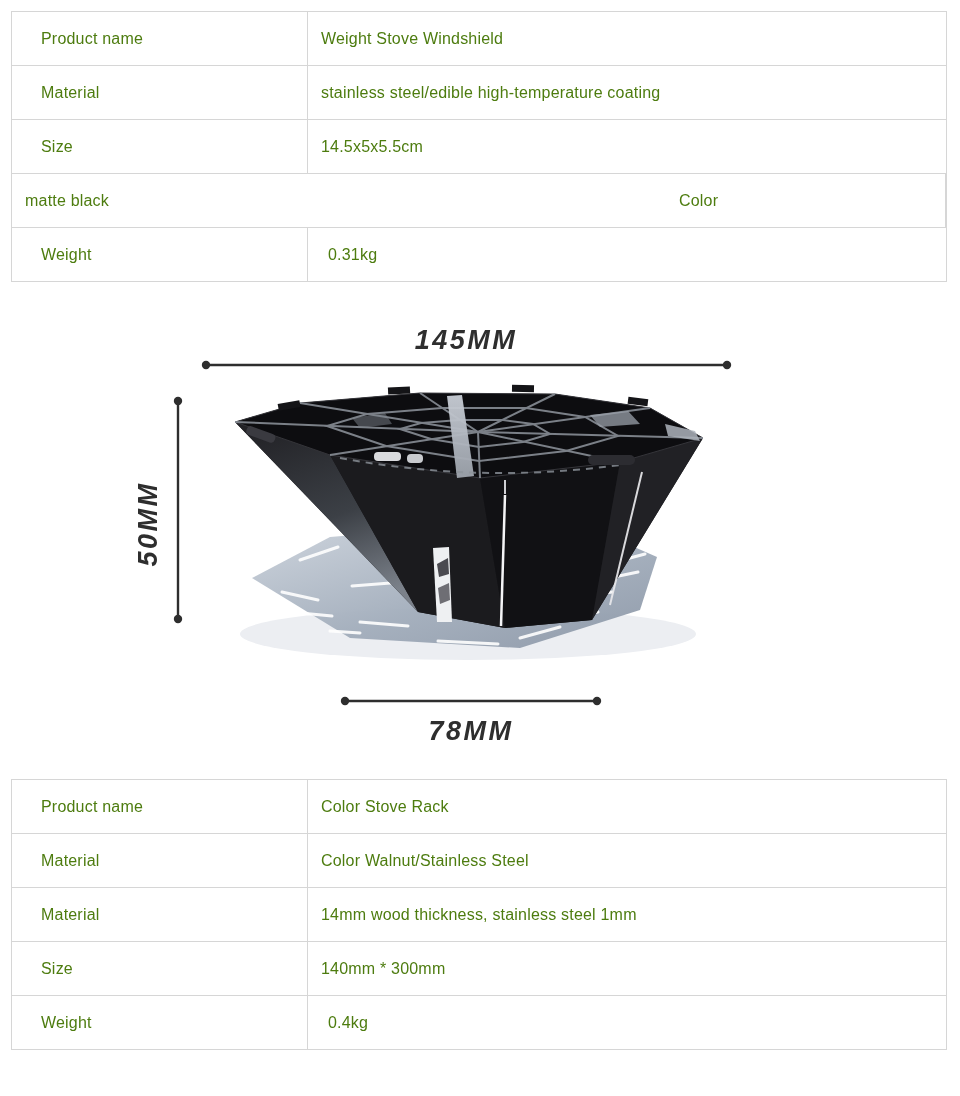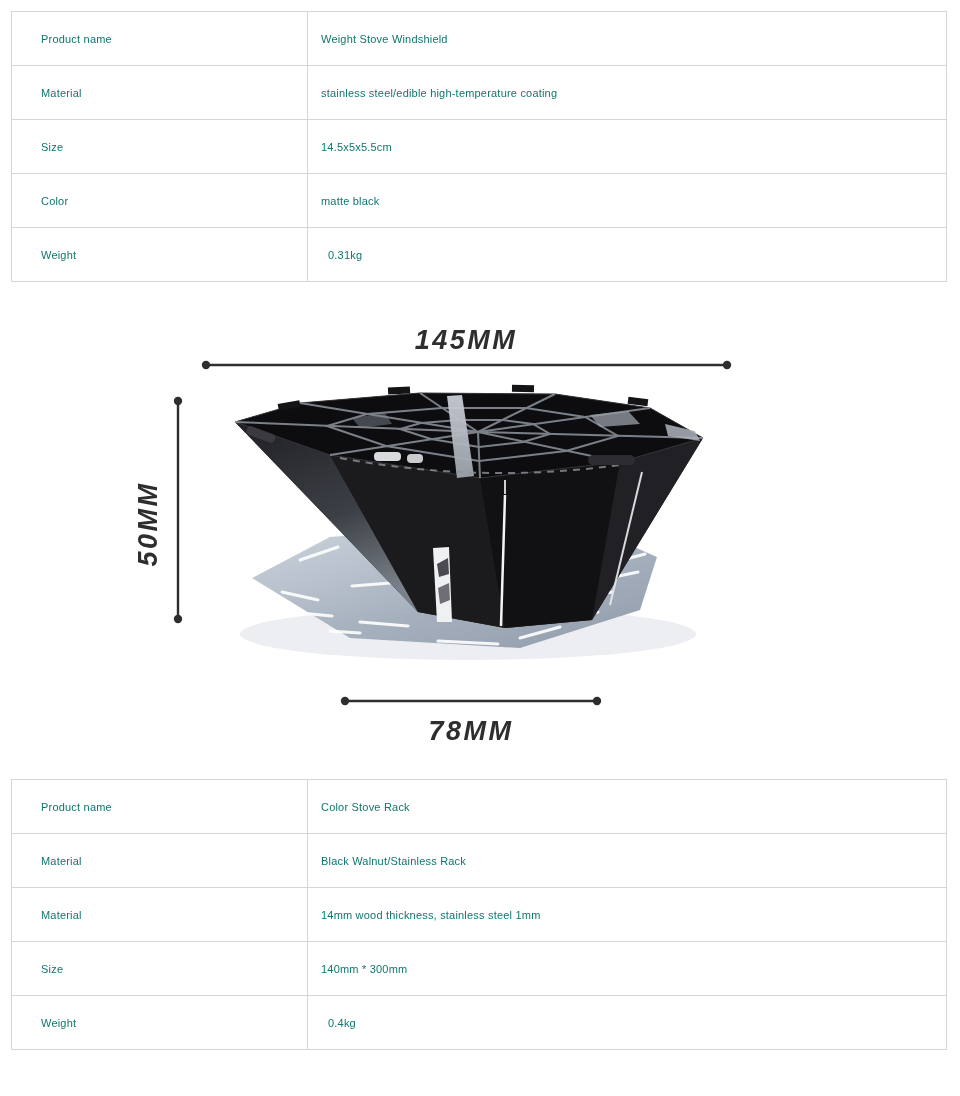--- a/index.html
+++ b/index.html
@@ -17,21 +17,21 @@
     background:#ffffff;
   }
   .spec-row{
     display:flex;
     height:53px;
     border-bottom:1px solid #d6d6d6;
   }
   .spec-row:last-child{border-bottom:none;gap:7px;}
   .spec-cell{
     display:flex;align-items:center;
-    font-size:11px;color:#0f766e;
+    font-size:16px;color:#4d7c0f;
     letter-spacing:.2px;
     box-sizing:border-box;
     white-space:nowrap;
   }
   .spec-cell.label{
     width:296px;flex:0 0 296px;
     border-right:1px solid #d6d6d6;
     padding-left:29px;
   }
   .spec-cell.value{
@@ -61,22 +61,22 @@
     </div>
     <div class="spec-row">
       <div class="spec-cell label">Material</div>
       <div class="spec-cell value">stainless steel/edible high-temperature coating</div>
     </div>
     <div class="spec-row">
       <div class="spec-cell label">Size</div>
       <div class="spec-cell value">14.5x5x5.5cm</div>
     </div>
     <div class="spec-row">
+      <div class="spec-cell value">matte black</div>
       <div class="spec-cell label">Color</div>
-      <div class="spec-cell value">matte black</div>
     </div>
     <div class="spec-row">
       <div class="spec-cell label">Weight</div>
       <div class="spec-cell value">0.31kg</div>
     </div>
   </div>
 
   <div class="diagram">
     <svg width="960" height="470" viewBox="0 0 960 470">
       <defs>
@@ -200,21 +200,21 @@
     </svg>
   </div>
 
   <div class="spec-table" style="top:779px;">
     <div class="spec-row">
       <div class="spec-cell label">Product name</div>
       <div class="spec-cell value">Color Stove Rack</div>
     </div>
     <div class="spec-row">
       <div class="spec-cell label">Material</div>
-      <div class="spec-cell value">Black Walnut/Stainless Rack</div>
+      <div class="spec-cell value">Color Walnut/Stainless Steel</div>
     </div>
     <div class="spec-row">
       <div class="spec-cell label">Material</div>
       <div class="spec-cell value">14mm wood thickness, stainless steel 1mm</div>
     </div>
     <div class="spec-row">
       <div class="spec-cell label">Size</div>
       <div class="spec-cell value">140mm * 300mm</div>
     </div>
     <div class="spec-row">

